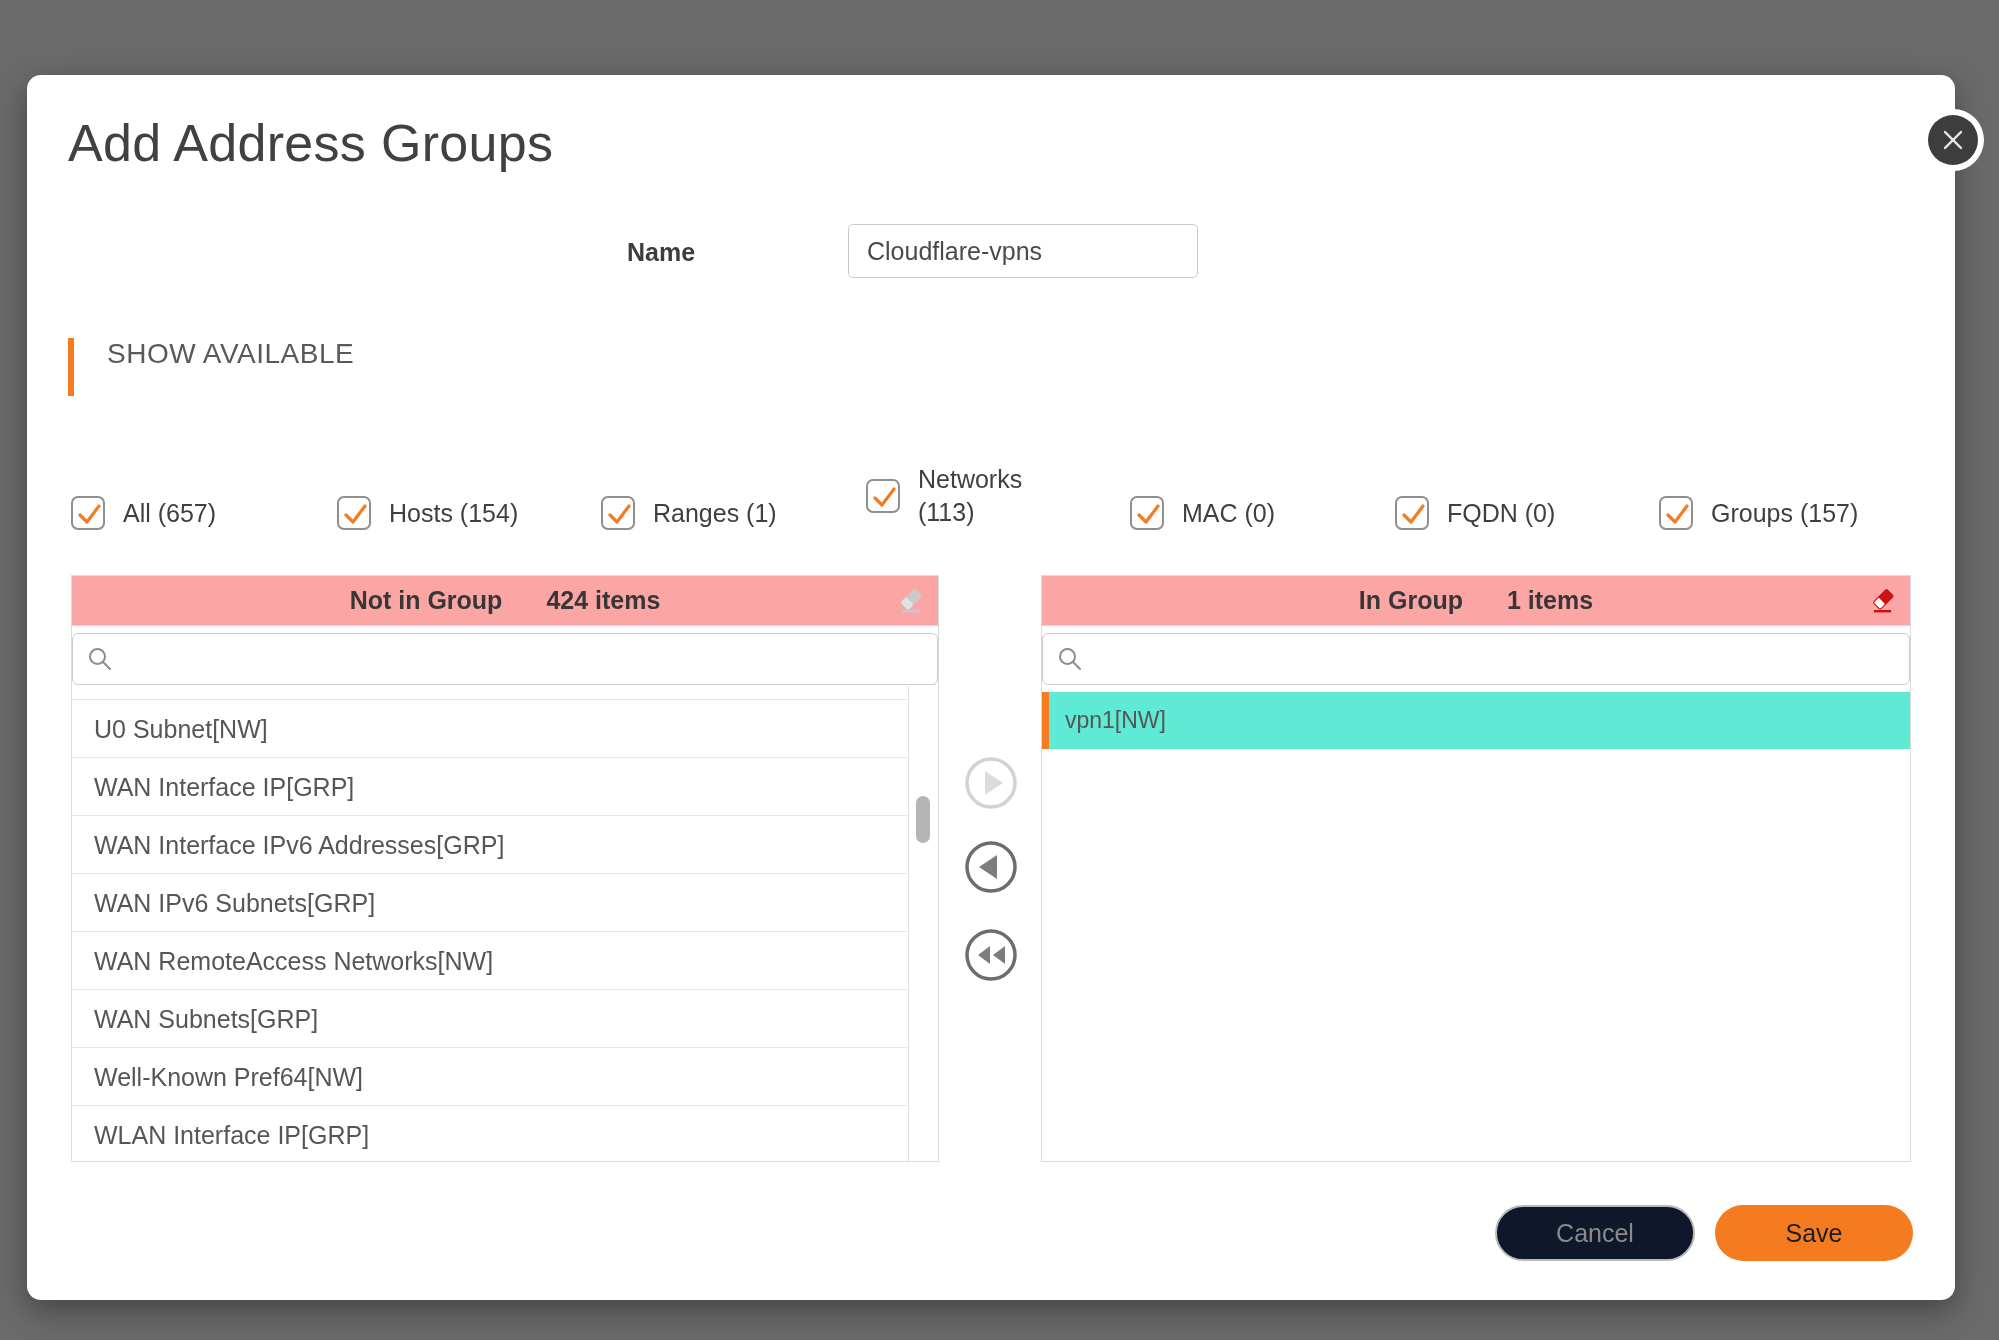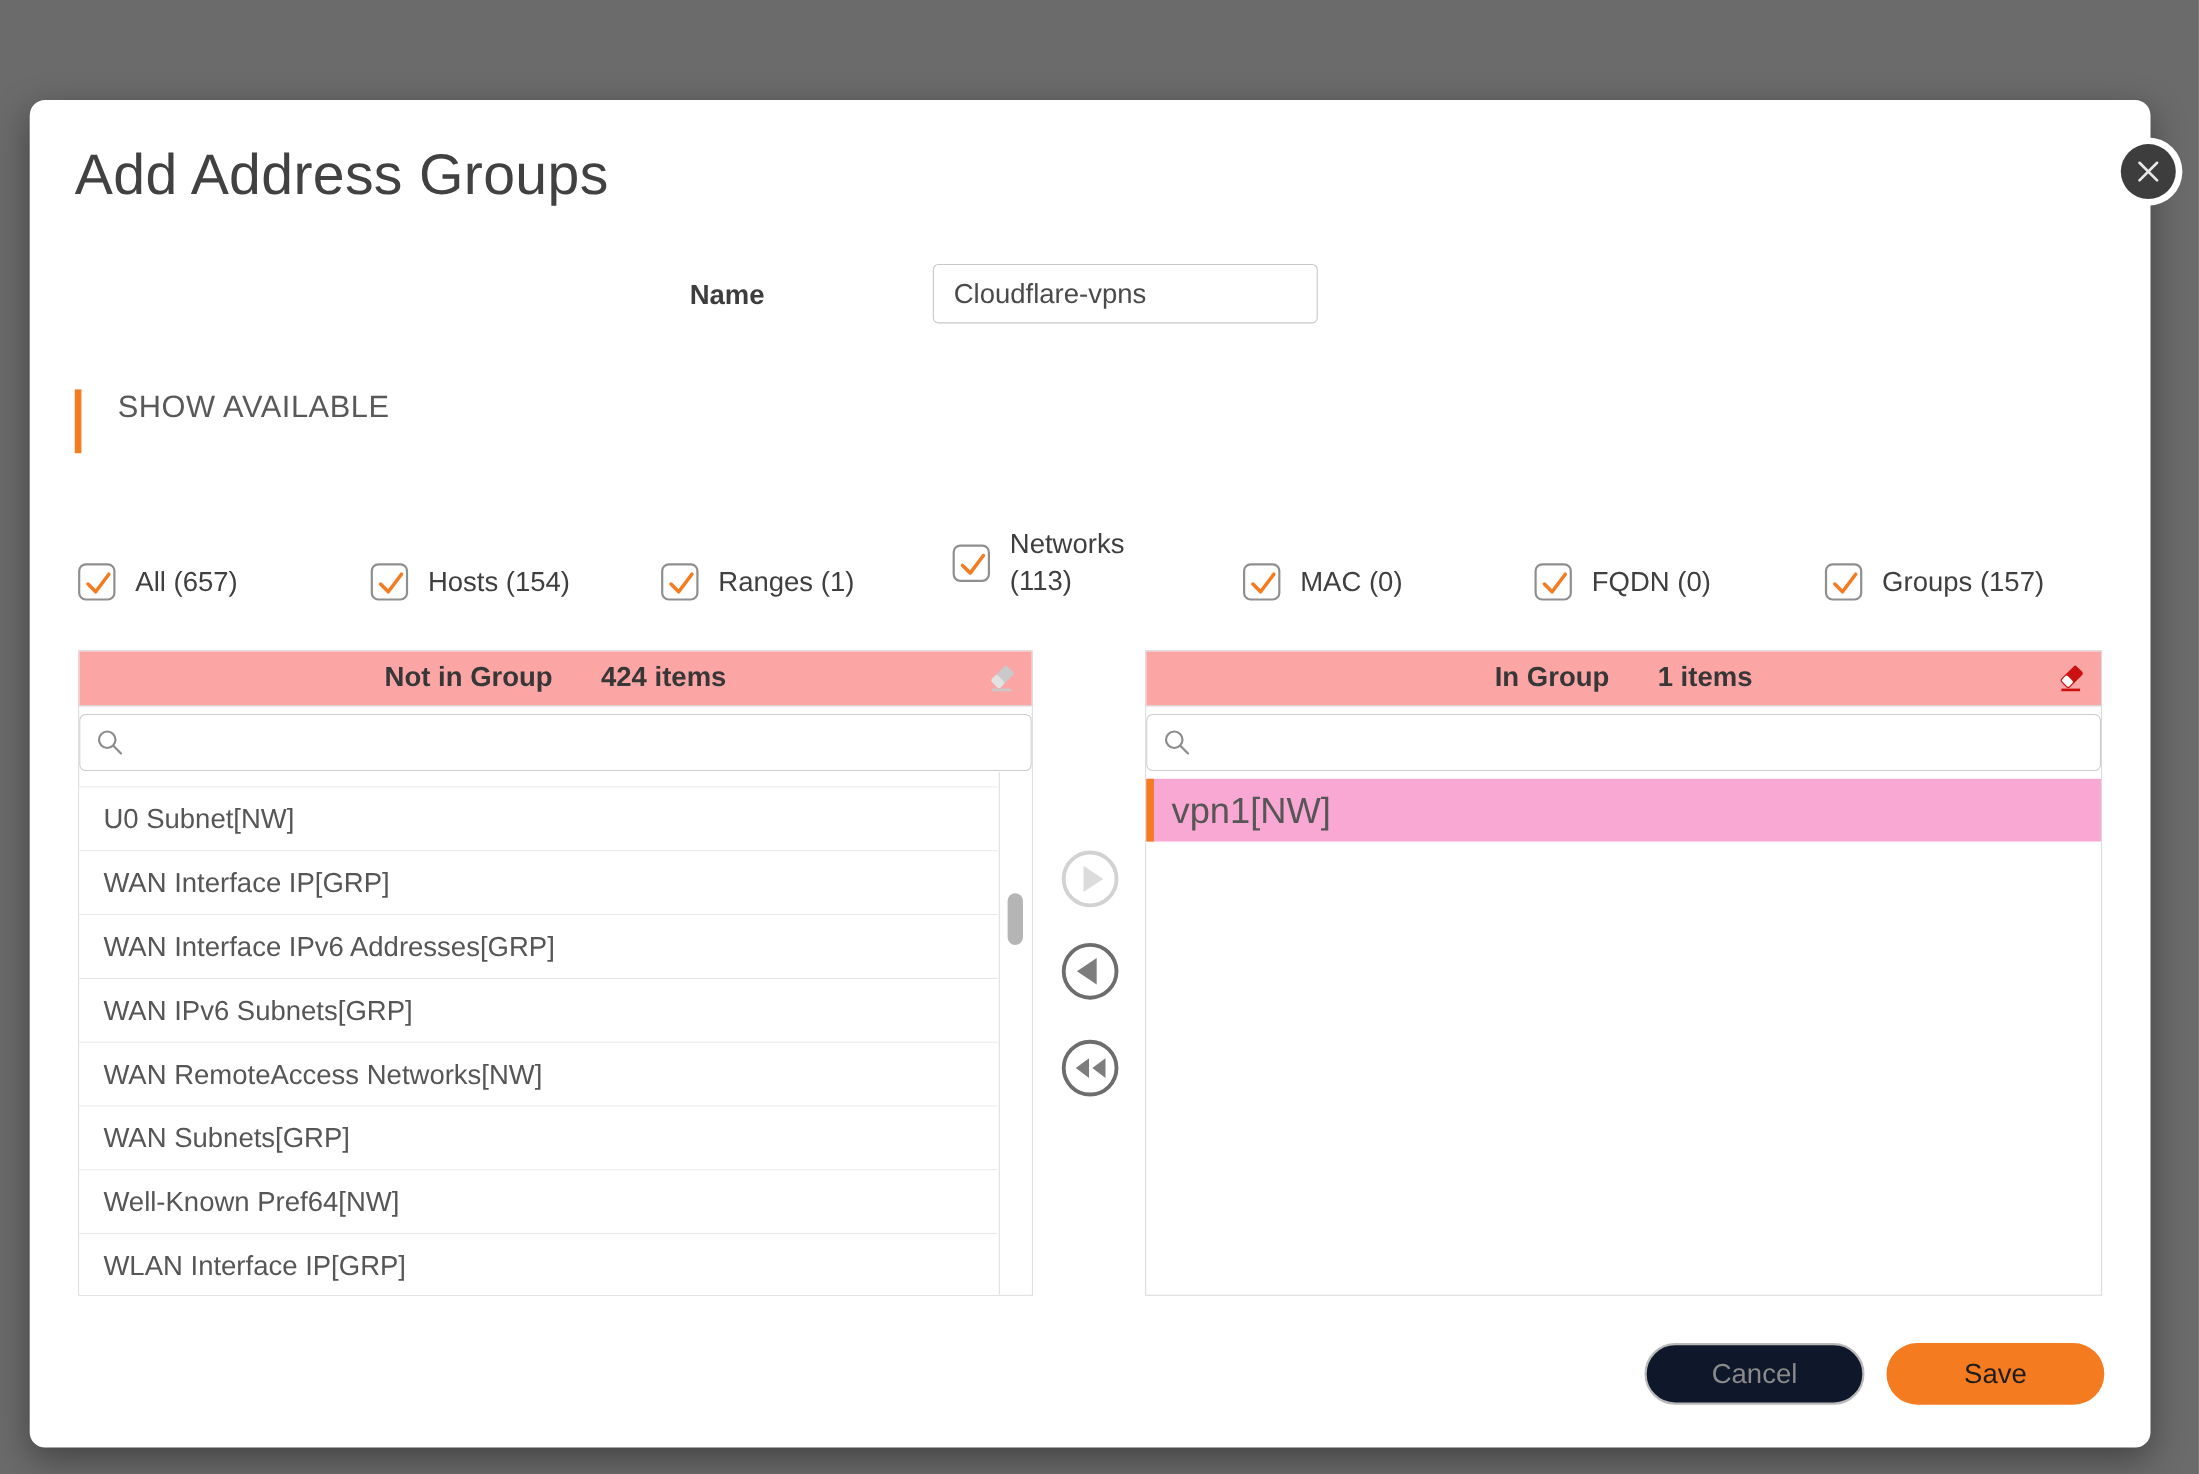--- a/index.html
+++ b/index.html
@@ -7,21 +7,20 @@
   body {
     font-family:"Liberation Sans","DejaVu Sans",sans-serif;
     background:#6B6B6B;
     position:relative;
     overflow:hidden;
   }
   .dialog {
     position:absolute; left:27px; top:75px; width:1928px; height:1225px;
     background:#fff; border-radius:14px;
     box-shadow:0 10px 32px rgba(0,0,0,.38);
-    margin-top:16px;
   }
   .close-btn {
     position:absolute; left:1901px; top:40px; width:50px; height:50px;
     background:#3D3D3D; border-radius:50%;
     box-shadow:0 0 0 6px #fff; cursor:pointer; z-index:5;
   }
   .title {
     position:absolute; left:41px; top:38px;
     font-size:52px; font-weight:500; color:#414141; letter-spacing:.3px;
   }
@@ -87,23 +86,23 @@
   }
   .scroll-strip {
     position:absolute; right:0; top:110px; bottom:0; width:30px;
     border-left:1px solid #E0E0E0; background:#fff;
   }
   .scroll-thumb {
     position:absolute; left:7px; top:110px; width:14px; height:47px;
     background:#B5B5B5; border-radius:7px; cursor:grab;
   }
   .selected-row {
-    margin-top:7px; height:57px; line-height:57px; background:#f9a8d4;
+    margin-top:7px; height:57px; line-height:57px; background:#5eead4;
     border-left:7px solid #F47B20; padding-left:16px;
-    font-size:33px; color:#565656; cursor:pointer;
+    font-size:23px; color:#565656; cursor:pointer;
   }
   
   .transfer-btn { position:absolute; left:936px; width:56px; height:56px; cursor:pointer; }
   .t1 { top:680px; } .t2 { top:764px; } .t3 { top:852px; }
   
   .btn-cancel {
     position:absolute; left:1468px; top:1130px; width:200px; height:56px;
     border:2px solid #B9B9B9; border-radius:28px; background:#0f172a;
     font-family:inherit; font-size:25px; color:#8A8A8A; cursor:pointer;
   }

